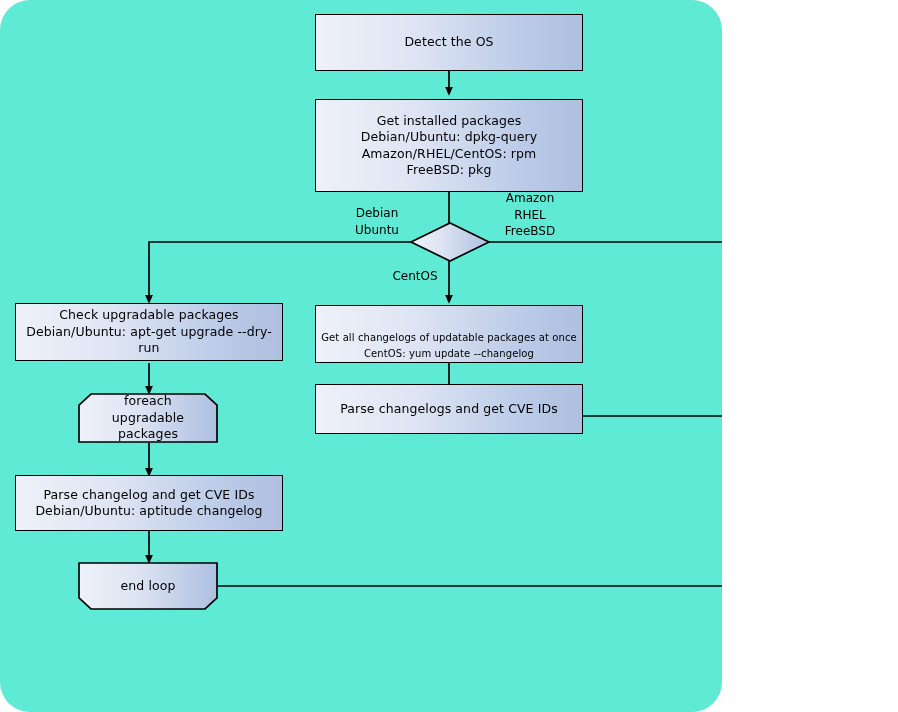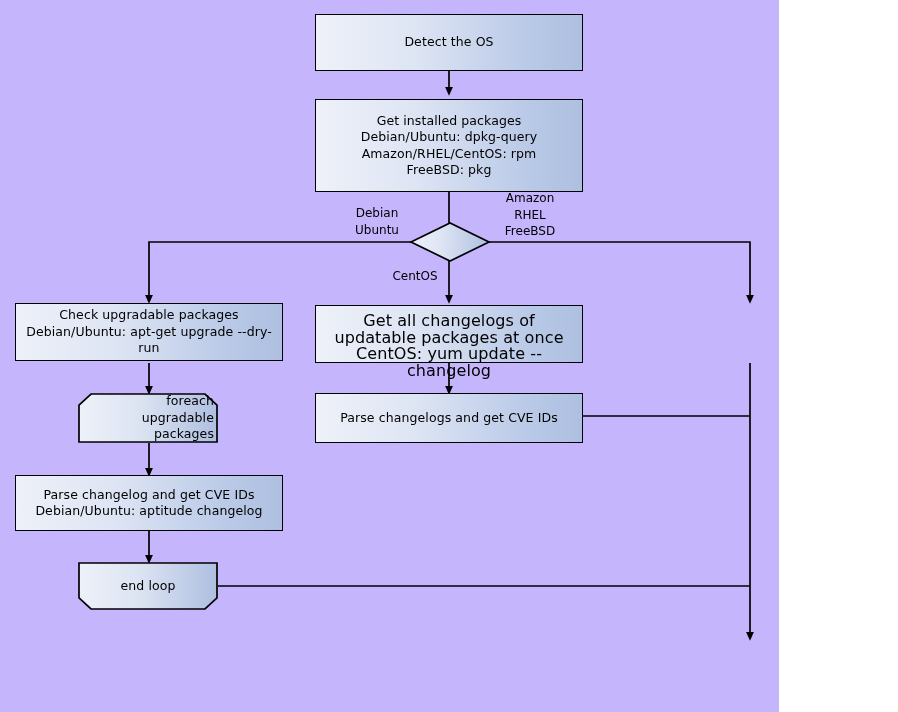--- a/index.html
+++ b/index.html
@@ -2,25 +2,26 @@
 <html><head>
 <meta charset="utf-8">
 <style>
   html, body {
     margin: 0;
     padding: 0;
     background: #ffffff;
   }
   #canvas {
     position: relative;
-    width: 779px;
+    width: 722px;
     height: 712px;
-    background: #c4b5fd;
+    background: #5eead4;
     font-family: "DejaVu Sans", "Liberation Sans", sans-serif;
     overflow: hidden;
+    border-radius: 30px;
   }
   #wires {
     position: absolute;
     left: 0; top: 0;
     width: 898px; height: 712px;
     pointer-events: none;
   }
   .node {
     position: absolute;
     box-sizing: border-box;
@@ -137,41 +138,41 @@
 RHEL
 FreeBSD</div>
   <div class="edge-label" style="left:384px; top:268px; width:62px;">CentOS</div>
 
   <div class="node box" style="left:15px; top:303px; width:268px; height:58px;justify-content:flex-end;">
     <span class="label">Check upgradable packages
 Debian/Ubuntu: apt-get upgrade --dry-run</span>
   </div>
 
   <div class="node box" style="left:315px; top:305px; width:268px; height:58px;">
-    <span class="label" style="font-size:16px;margin-top:24px;">Get all changelogs of updatable packages at once
+    <span class="label" style="font-size:10px;margin-top:24px;">Get all changelogs of updatable packages at once
 CentOS: yum update --changelog</span>
   </div>
 
 
-  <div class="node shaped" style="left:78px; top:393px; width:140px; height:50px;text-align:right;">
+  <div class="node shaped" style="left:78px; top:393px; width:140px; height:50px;">
     <svg class="shape-svg" viewBox="0 0 140 50" preserveAspectRatio="none">
       <defs>
         <linearGradient id="gradLoopStart" x1="0" y1="0" x2="1" y2="0">
           <stop offset="0%" stop-color="#eef1f9"></stop>
           <stop offset="45%" stop-color="#dbe3f2"></stop>
           <stop offset="100%" stop-color="#aebfe0"></stop>
         </linearGradient>
       </defs>
       <polygon points="1,49 1,12 13,1 127,1 139,12 139,49" fill="url(#gradLoopStart)" stroke="#000000" stroke-width="1.7"></polygon>
     </svg>
     <span class="label">foreach
 upgradable  packages</span>
   </div>
 
-  <div class="node box" style="left:315px; top:393px; width:268px; height:50px;">
+  <div class="node box" style="left:315px; top:384px; width:268px; height:50px;">
     <span class="label">Parse changelogs and get CVE IDs</span>
   </div>
 
   <div class="node box" style="left:15px; top:475px; width:268px; height:56px;">
     <span class="label">Parse changelog and get  CVE IDs
 Debian/Ubuntu: aptitude changelog</span>
   </div>
 
   <div class="node shaped" style="left:78px; top:562px; width:140px; height:48px;">
     <svg class="shape-svg" viewBox="0 0 140 48" preserveAspectRatio="none">

